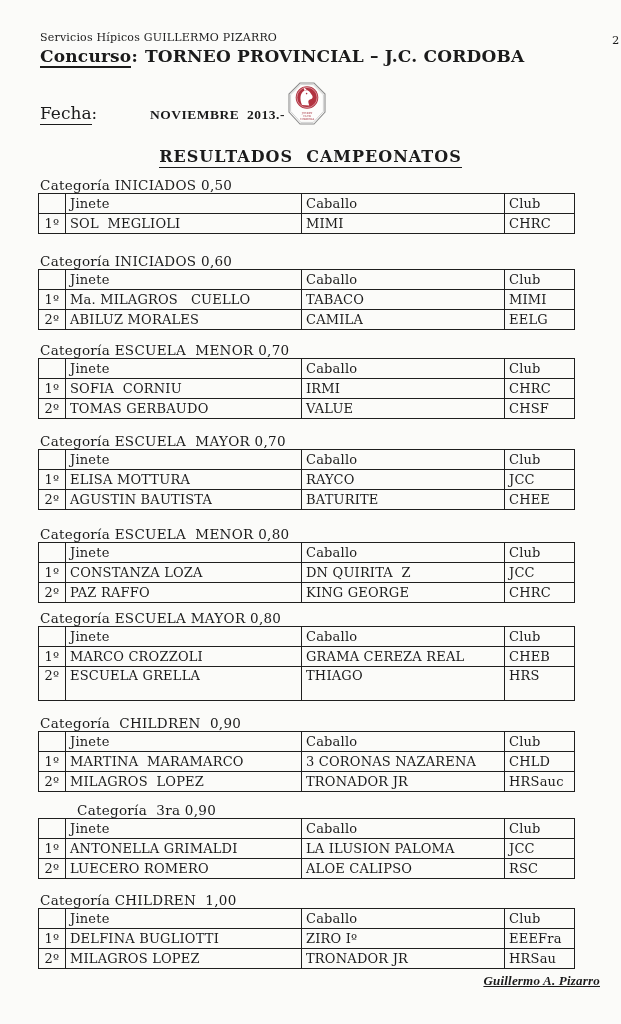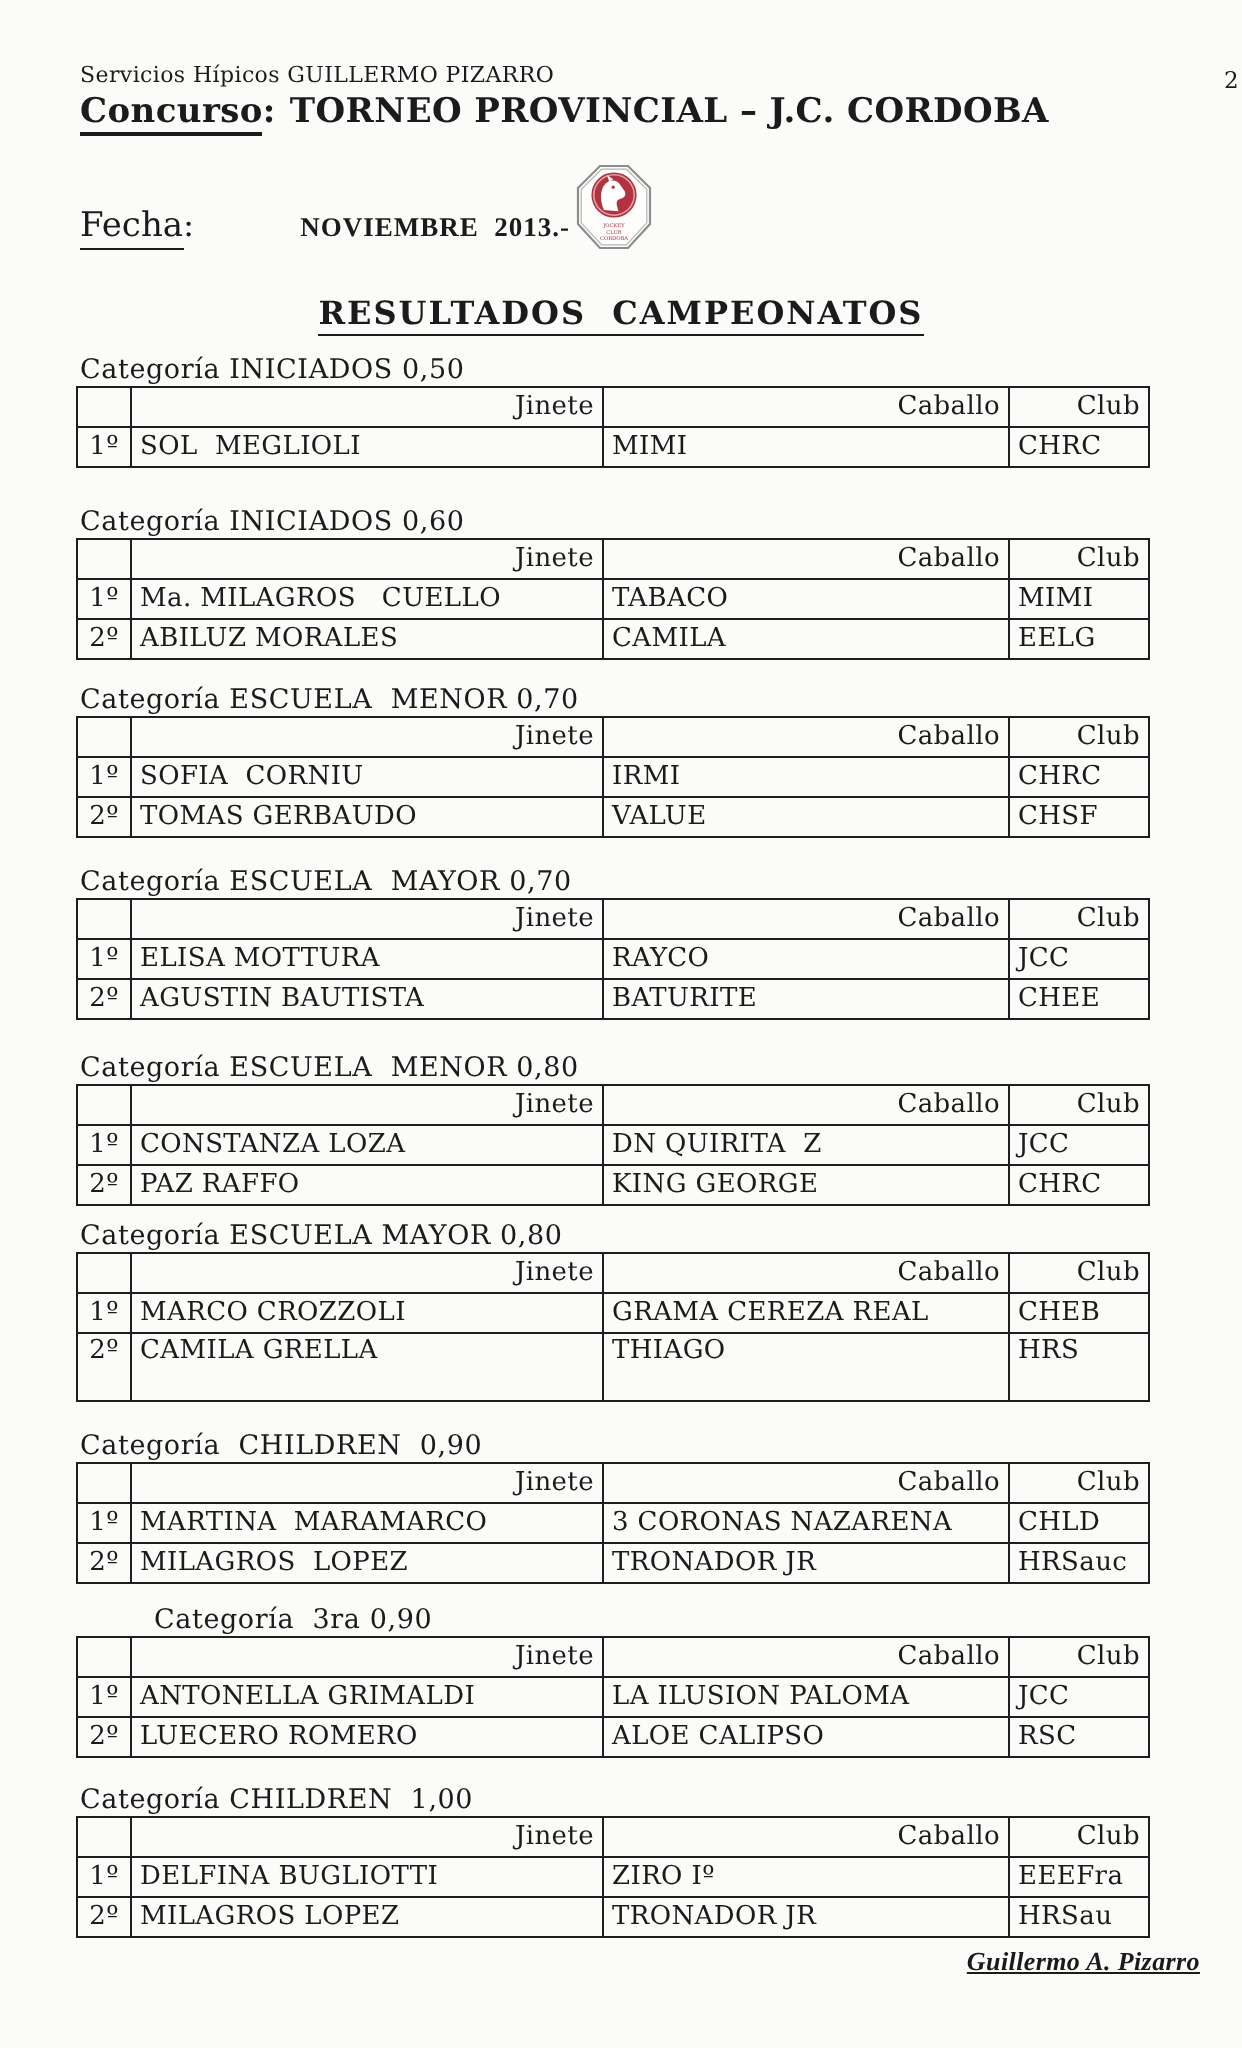--- a/index.html
+++ b/index.html
@@ -65,21 +65,21 @@
   }
   table.results th, table.results td{
     border:1.5px solid #1f1f1f;
     font-size:13px;font-weight:normal;
     height:19px;line-height:17px;
     padding:0 4px;
     white-space:pre;overflow:hidden;
     letter-spacing:.2px;
   }
   th.pos-head{border:none;}
-  table.results th{text-align:right;}
+  table.results th{text-align:left;}
   td.pos-cell{text-align:center;padding:0 1px;}
   tr.tall td{height:33px;vertical-align:top;}
 </style>
 </head>
 <body>
 
 <div class="abs service-line">Servicios Hípicos GUILLERMO PIZARRO</div>
 <div class="abs page-number">2</div>
 
 <div class="abs concurso-line"><span class="u">Concurso</span><span>:</span><span class="val">TORNEO PROVINCIAL – J.C. CORDOBA</span></div>
@@ -280,21 +280,21 @@
       </thead>
       <tbody>
           <tr>
             <td class="pos-cell">1º</td>
             <td class="">MARCO CROZZOLI</td>
             <td class="">GRAMA CEREZA REAL</td>
             <td class="">CHEB</td>
           </tr>
           <tr class="tall">
             <td class="pos-cell">2º</td>
-            <td class="">CAMILA GRELLA</td>
+            <td class="">ESCUELA GRELLA</td>
             <td class="">THIAGO</td>
             <td class="">HRS</td>
           </tr>
         </tbody>
     </table>
   </div>
     <div class="section" style="top: 716px;">
     <div class="cat-label">Categoría  CHILDREN  0,90</div>
     <table class="results">
       <colgroup>

